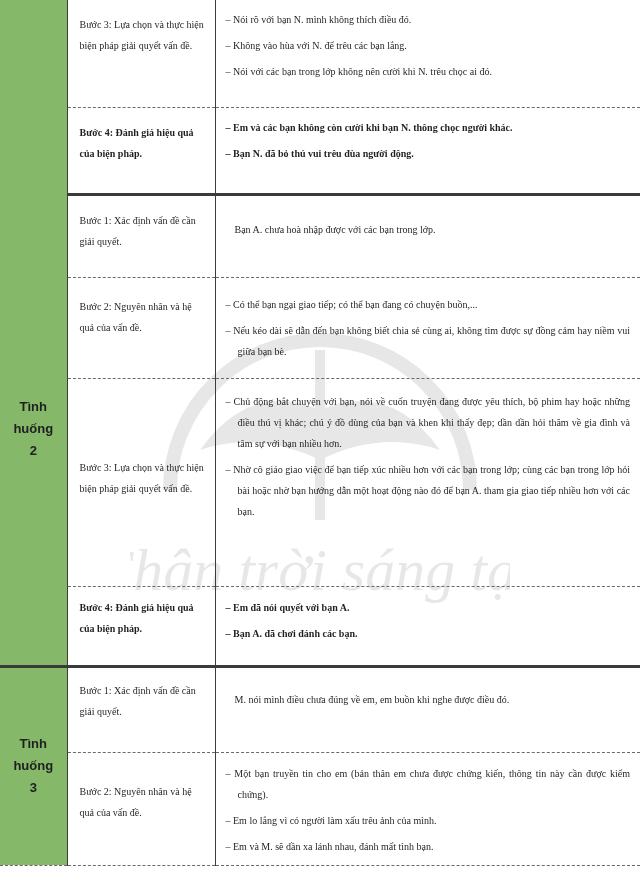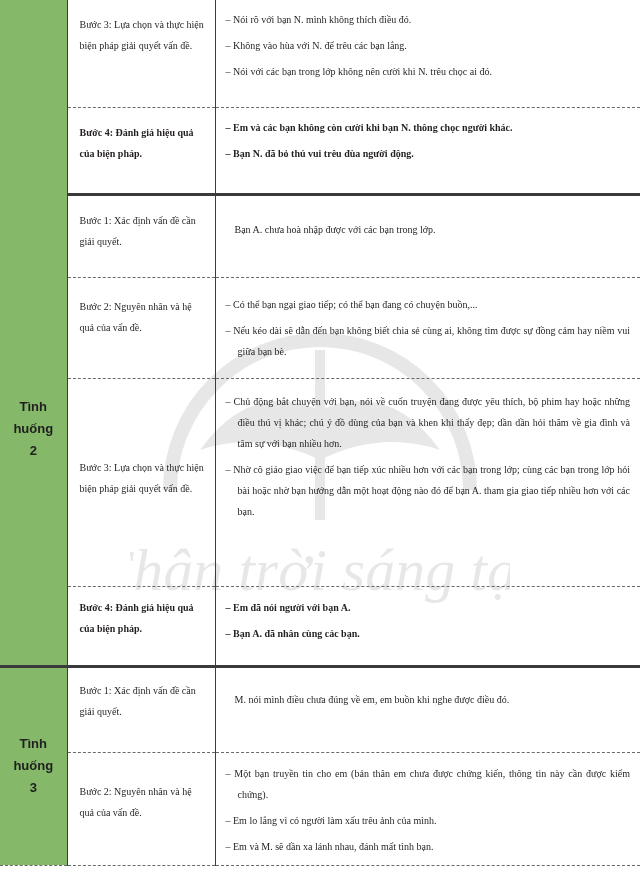--- a/index.html
+++ b/index.html
@@ -81,22 +81,22 @@
   <tr class="dash" style="height:208px">
     <td class="step" style="vertical-align:middle;padding-top:0">Bước 3: Lựa chọn và thực hiện biện pháp giải quyết vấn đề.</td>
     <td class="act" style="padding-top:12px">
       <p class="item">– Chủ động bắt chuyện với bạn, nói về cuốn truyện đang được yêu thích, bộ phim hay hoặc những điều thú vị khác; chú ý đồ dùng của bạn và khen khi thấy đẹp; dần dần hỏi thăm về gia đình và tâm sự với bạn nhiều hơn.</p>
       <p class="item">– Nhờ cô giáo giao việc để bạn tiếp xúc nhiều hơn với các bạn trong lớp; cùng các bạn trong lớp hỏi bài hoặc nhờ bạn hướng dẫn một hoạt động nào đó để bạn A. tham gia giao tiếp nhiều hơn với các bạn.</p>
     </td>
   </tr>
   <tr class="thick" style="height:80px">
     <td class="step" style="padding-top:10px">Bước 4: Đánh giá hiệu quả của biện pháp.</td>
     <td class="act" style="padding-top:10px">
-      <p class="item">– Em đã nói người với bạn A.</p>
-      <p class="item">– Bạn A. đã nhân cùng các bạn.</p>
+      <p class="item">– Em đã nói quyết với bạn A.</p>
+      <p class="item">– Bạn A. đã chơi đánh các bạn.</p>
     </td>
   </tr>
 
   <tr class="dash" style="height:86px">
     <td class="sit" rowspan="2" style="border-bottom:1px dashed #6a6a6a">
       <div>Tình</div>
       <div>huống</div>
       <div>3</div>
     </td>
     <td class="step" style="padding-top:12px">Bước 1: Xác định vấn đề cần giải quyết.</td>

